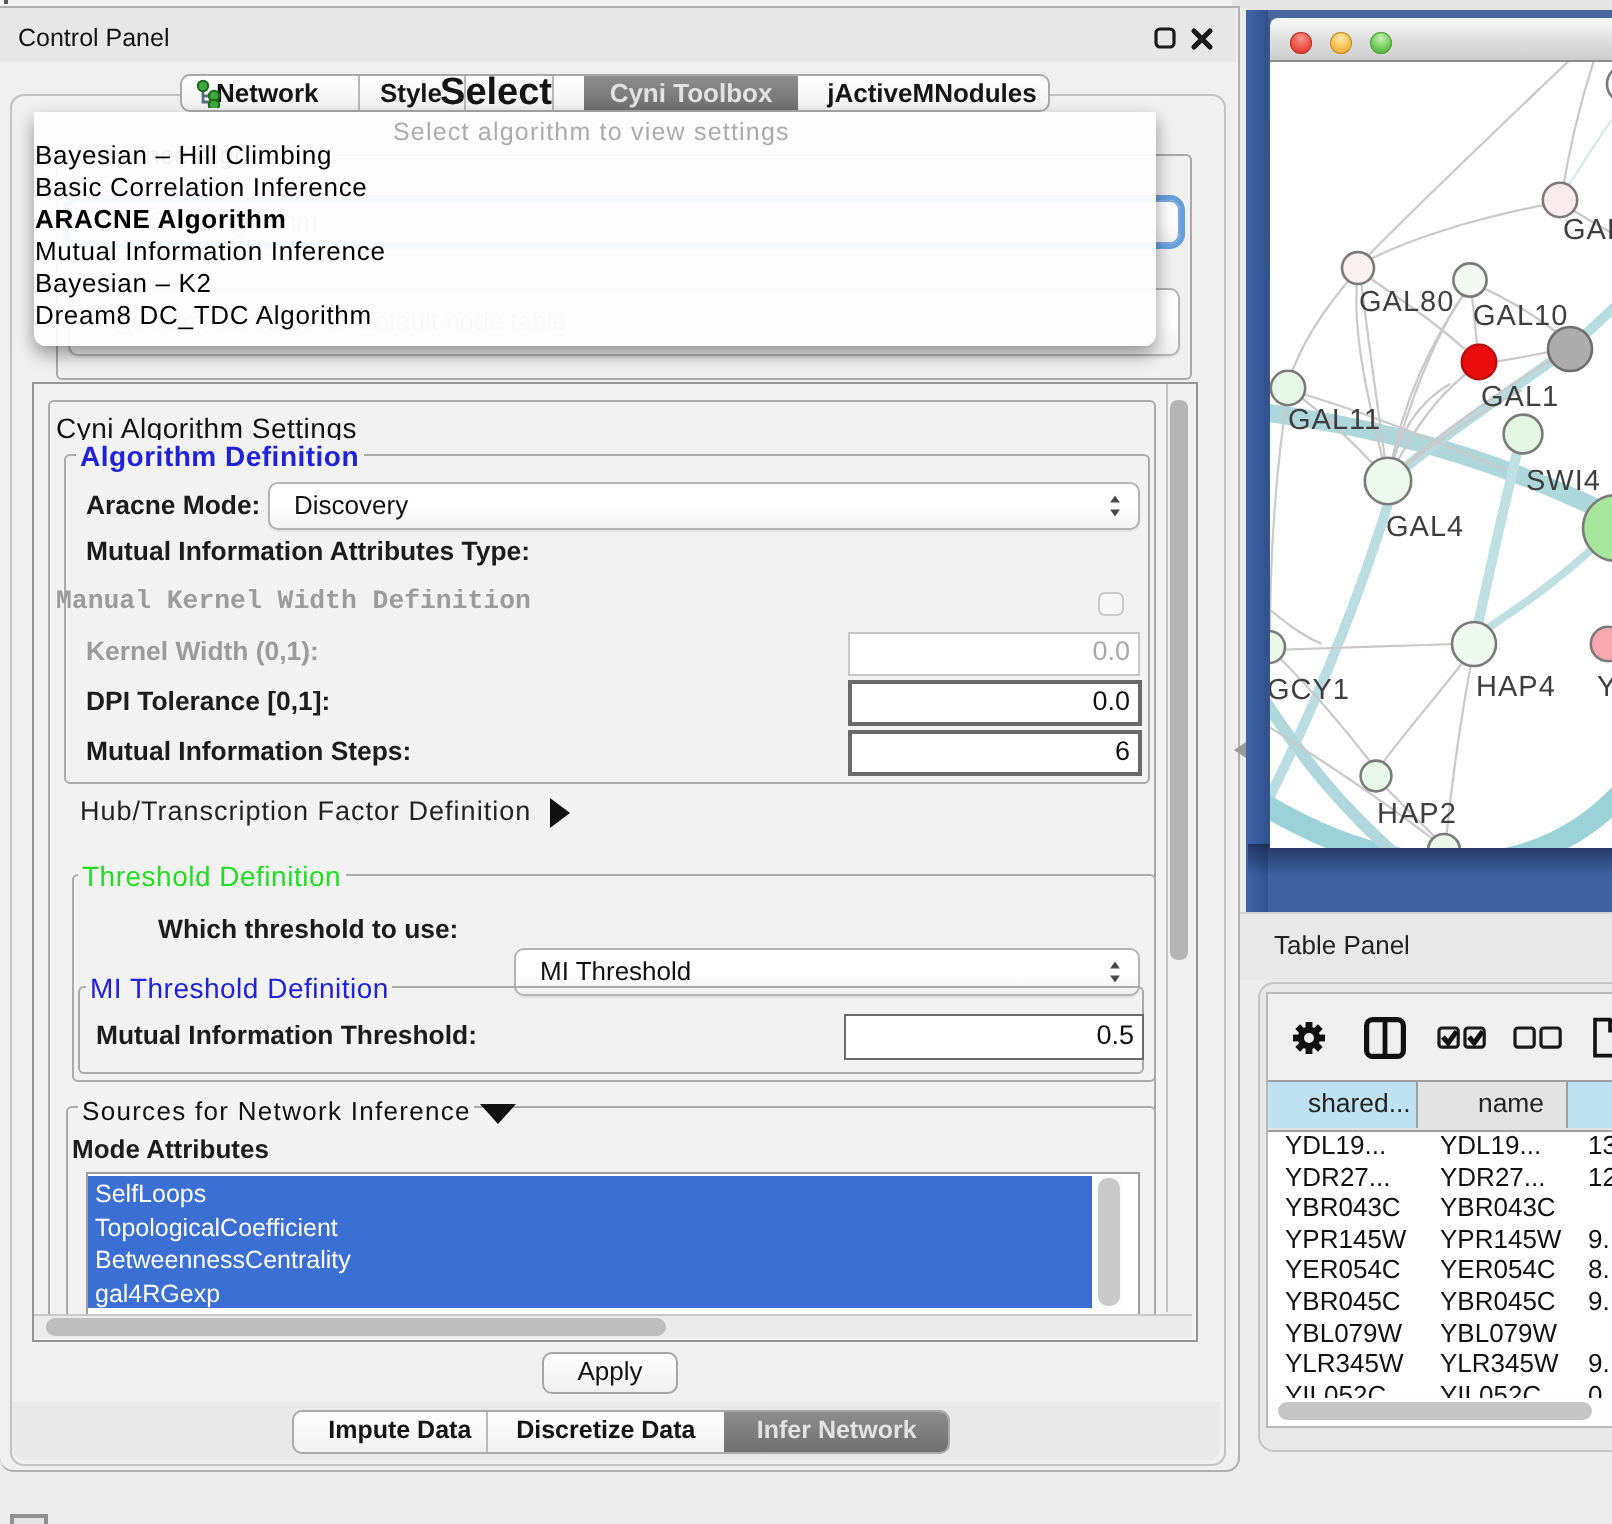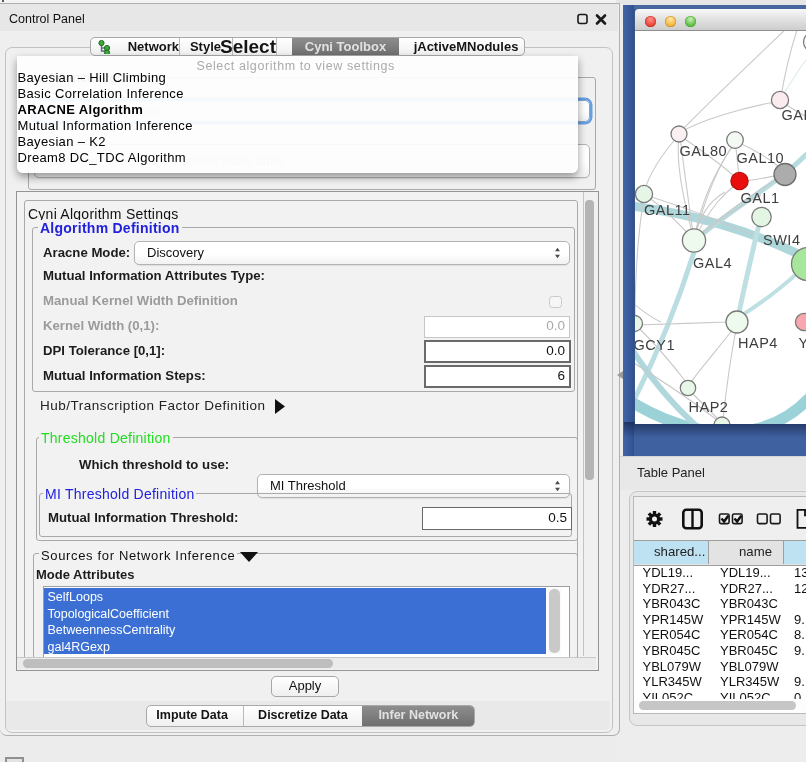--- a/index.html
+++ b/index.html
@@ -232,21 +232,21 @@
   <div class="lbl" style="left:43px;top:244.5px;">Aracne Mode:</div>
   <div class="combo" style="left:134px;top:241px;width:434px;height:22px;">
       <div class="ct">Discovery</div>
       <svg class="carr" style="left:419px;top:3px;" width="8" height="16" viewBox="0 0 8 16">
         <path d="M4,2 L6.8,6 H1.2 Z M4,14 L1.2,10 H6.8 Z" fill="#4a4a4a"></path>
       </svg>
     </div>
 
   <div class="lbl" style="left:43px;top:268px;">Mutual Information Attributes Type:</div>
 
-  <div class="lbl dis" style="left:43px;top:293px;">Manual Kernel Width Definition</div>
+  <div class="lbl dis" style="left:28px;top:293px;font-family:Liberation Mono, monospace;">Manual Kernel Width Definition</div>
   <div class="abs" style="left:549px;top:295.5px;width:11px;height:10.5px;background:#f6f6f6;border:1.5px solid #c9c9c9;border-radius:3.5px;"></div>
 
   <div class="lbl dis" style="left:43px;top:318px;">Kernel Width (0,1):</div>
   <div class="fld" style="left:424px;top:315.5px;width:140px;height:19px;border:1px solid #c6c6c6;color:#a9a9a9;padding:1.5px 4px 0 0;font-size:13.5px;">0.0</div>
 
   <div class="lbl" style="left:43px;top:343px;">DPI Tolerance [0,1]:</div>
   <div class="fld" style="left:424px;top:340px;width:139px;height:18px;border:2px solid #6a6a6a;padding:1px 4px 0 0;font-size:13.5px;">0.0</div>
 
   <div class="lbl" style="left:43px;top:368px;">Mutual Information Steps:</div>
   <div class="fld" style="left:424px;top:365px;width:139px;height:18px;border:2px solid #6a6a6a;padding:1px 4px 0 0;font-size:13.5px;">6</div>
@@ -292,29 +292,29 @@
   <div class="abs" style="left:23px;top:658.5px;width:310px;height:9px;background:#bebebe;border-radius:5px;"></div>
 
   <div class="abs" style="left:583px;top:192px;width:14px;height:464px;background:#f0f0f0;border-left:1px solid #c4c4c4;"></div>
   <div class="abs" style="left:585px;top:200px;width:8.5px;height:280px;background:#b4b4b4;border-radius:4px;"></div>
 
   <div class="abs" style="left:271px;top:676px;width:66px;height:18px;background:linear-gradient(180deg,#ffffff,#efefef);border:1px solid #a6a6a6;border-radius:5px;text-align:center;font-size:13px;color:#111;padding-top:1px;">Apply</div>
 
   <div class="abs" style="left:6px;top:701px;width:604px;height:29px;background:#e9e9e9;border-radius:0 0 6px 6px;"></div>
   <div id="btabs">
       <div class="abs" style="left:146.3px;top:705px;width:327px;height:19.5px;border:1px solid #a9a9a9;border-radius:5px;background:linear-gradient(180deg,#ffffff,#f0f0f0);overflow:hidden;">
-        <div class="abs" style="left:0px;top:0;width:96.2px;height:19.5px;border-right:1px solid #b9b9b9;font-size:12.5px;font-weight:bold;color:#151515;line-height:19.5px;padding-left:9px;width:87.2px;">Impute Data</div>
+        <div class="abs" style="left:0px;top:0;width:96.2px;height:19.5px;border-right:1px solid #b9b9b9;text-align:center;font-size:12.5px;font-weight:bold;color:#151515;line-height:19.5px;padding-left:9px;width:87.2px;">Impute Data</div>
         <div class="abs" style="left:96.2px;top:0;width:118.89999999999999px;height:19.5px;border-right:1px solid #b9b9b9;text-align:center;font-size:12.5px;font-weight:bold;color:#151515;line-height:19.5px;">Discretize Data</div>
         <div class="abs" style="left:215.1px;top:0;width:111.9px;height:19.5px;background:linear-gradient(180deg,#8d8d8d,#6f6f6f);text-align:center;font-size:12.5px;font-weight:bold;color:#e2e2e2;line-height:19.5px;">Infer Network</div>
       </div>
     </div>
 
   <div id="ttabs">
       <div class="abs" style="left:90px;top:36.5px;width:433px;height:17.5px;border:1px solid #a9a9a9;border-radius:5px;background:linear-gradient(180deg,#ffffff,#f0f0f0);overflow:hidden;">
-        <div class="abs" style="left:0px;top:0;width:88px;height:17.5px;border-right:1px solid #b9b9b9;text-align:right;font-size:13px;font-weight:bold;color:#151515;line-height:17.5px;"><span style="padding-left:17px;">Network</span></div>
+        <div class="abs" style="left:0px;top:0;width:88px;height:17.5px;border-right:1px solid #b9b9b9;text-align:left;font-size:13px;font-weight:bold;color:#151515;line-height:17.5px;"><span style="padding-left:17px;">Network</span></div>
         <div class="abs" style="left:88px;top:0;width:53px;height:17.5px;border-right:1px solid #b9b9b9;text-align:center;font-size:13px;font-weight:bold;color:#151515;line-height:17.5px;">Style</div>
         <div class="abs" style="left:125px;top:0;width:60px;height:17.5px;border-right:1px solid #b9b9b9;text-align:right;font-size:19px;font-weight:bold;color:#151515;line-height:17.5px;">Select</div>
         <div class="abs" style="left:201px;top:0;width:107px;height:17.5px;background:linear-gradient(180deg,#8d8d8d,#6f6f6f);text-align:center;font-size:13px;font-weight:bold;color:#e2e2e2;line-height:17.5px;">Cyni Toolbox</div>
         <div class="abs" style="left:308px;top:0;width:125px;height:17.5px;text-align:center;font-size:13px;font-weight:bold;color:#151515;line-height:17.5px;"><span style="padding-left:9px;">jActiveMNodules</span></div>
       </div>
       <svg class="abs" style="left:98px;top:38.5px;" width="13" height="15" viewBox="0 0 13 15">
         <path d="M3.5,5 V12 H8" stroke="#5a6b7d" stroke-width="1.4" fill="none"></path>
         <path d="M3.5,9 H8" stroke="#5a6b7d" stroke-width="1.4"></path>
         <circle cx="3.5" cy="4" r="2.6" fill="#3fa83f" stroke="#1c6b1c"></circle>
         <circle cx="9" cy="9" r="2.6" fill="#3fa83f" stroke="#1c6b1c"></circle>

